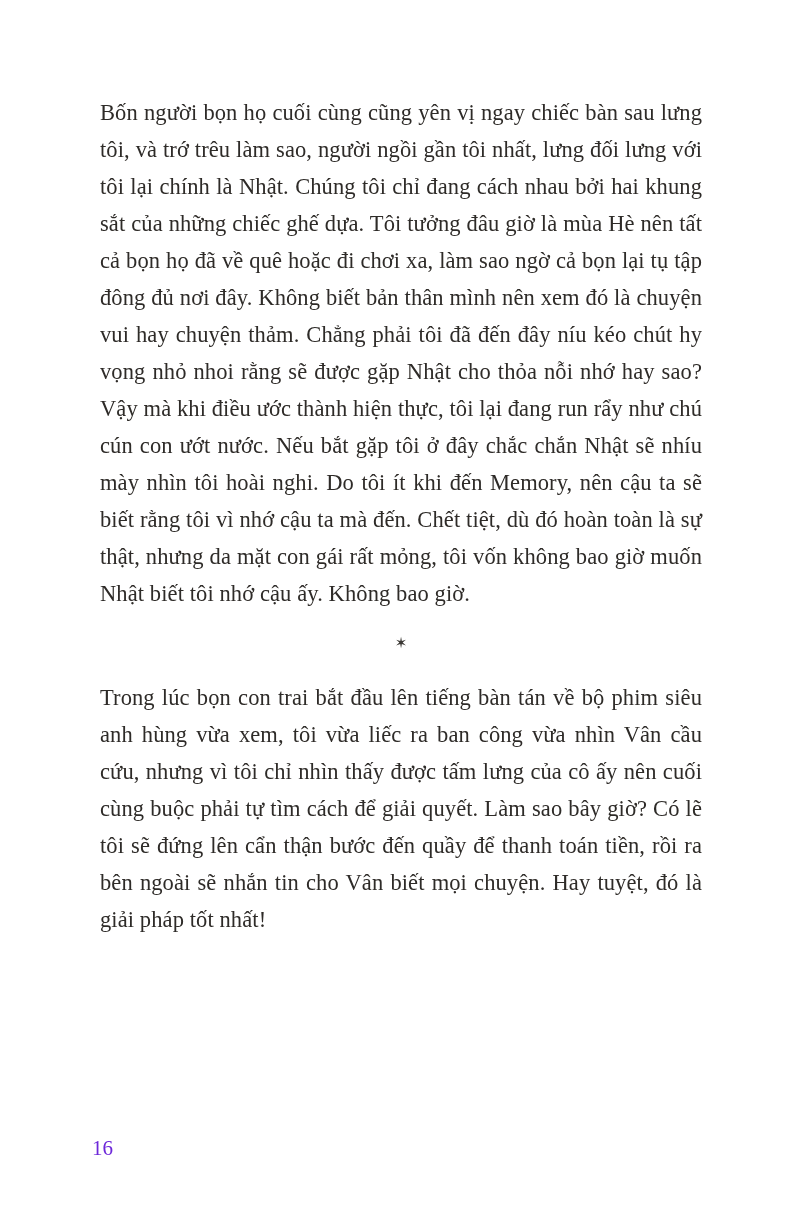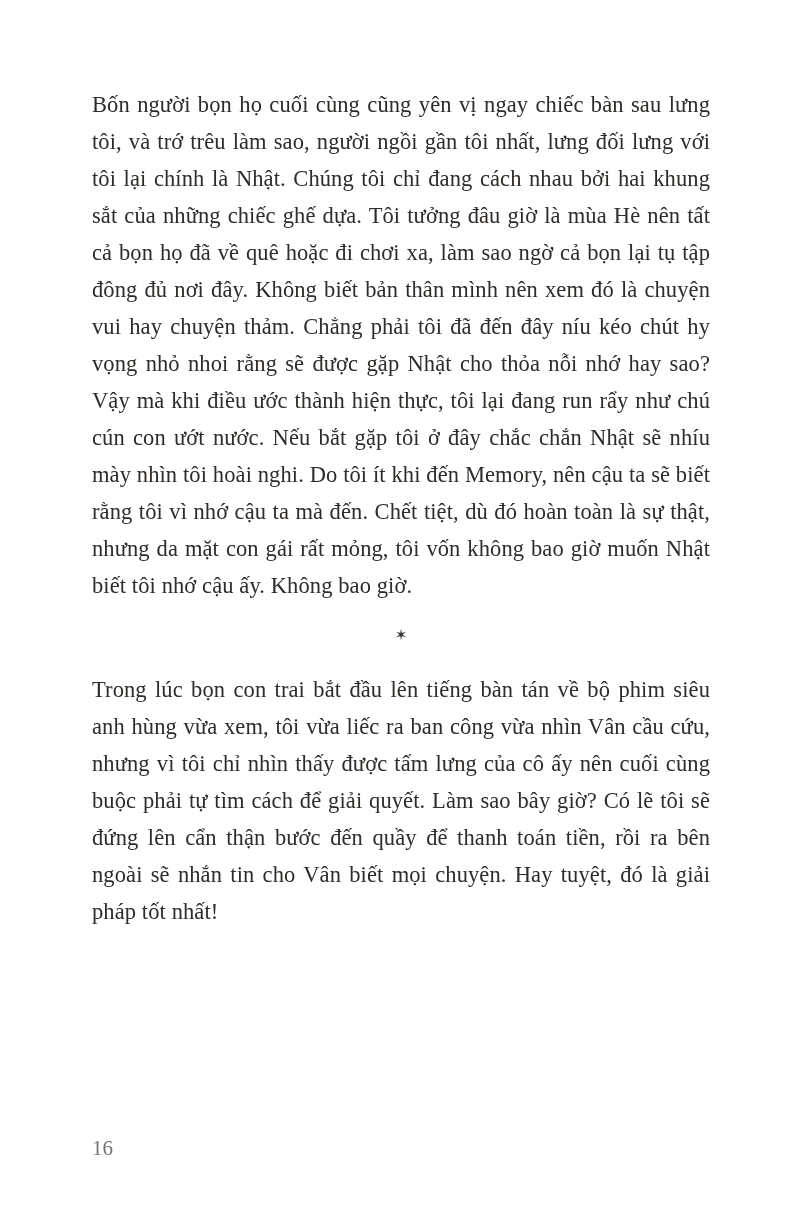--- a/index.html
+++ b/index.html
@@ -16,42 +16,42 @@
     box-sizing: border-box;
     font-family: "Liberation Serif", "DejaVu Serif", serif;
   }
   .text-block {
     position: absolute;
     top: 86px;
     left: 92px;
     width: 618px;
   }
   .para {
-    margin: 0;
+    margin: 8px;
     font-size: 22.5px;
     line-height: 37px;
     color: #2e2b28;
     text-align: justify;
     text-justify: inter-word;
     letter-spacing: 0.1px;
   }
   .separator {
     text-align: center;
     font-size: 15px;
     line-height: 15px;
     color: #3a3733;
     margin: 24px 0 28px 0;
     user-select: none;
   }
   .page-number {
     position: absolute;
     left: 92px;
     top: 1136px;
     font-size: 21px;
-    color: #737373;
+    color: #6d28d9;
     font-family: "Liberation Serif", "DejaVu Serif", serif;
   }
 </style>
 </head>
 <body>
 
 <div class="book-page">
   <div class="text-block">
     <p class="para">Bốn người bọn họ cuối cùng cũng yên vị ngay chiếc bàn sau lưng tôi, và trớ trêu làm sao, người ngồi gần tôi nhất, lưng đối lưng với tôi lại chính là Nhật. Chúng tôi chỉ đang cách nhau bởi hai khung sắt của những chiếc ghế dựa. Tôi tưởng đâu giờ là mùa Hè nên tất cả bọn họ đã về quê hoặc đi chơi xa, làm sao ngờ cả bọn lại tụ tập đông đủ nơi đây. Không biết bản thân mình nên xem đó là chuyện vui hay chuyện thảm. Chẳng phải tôi đã đến đây níu kéo chút hy vọng nhỏ nhoi rằng sẽ được gặp Nhật cho thỏa nỗi nhớ hay sao? Vậy mà khi điều ước thành hiện thực, tôi lại đang run rẩy như chú cún con ướt nước. Nếu bắt gặp tôi ở đây chắc chắn Nhật sẽ nhíu mày nhìn tôi hoài nghi. Do tôi ít khi đến Memory, nên cậu ta sẽ biết rằng tôi vì nhớ cậu ta mà đến. Chết tiệt, dù đó hoàn toàn là sự thật, nhưng da mặt con gái rất mỏng, tôi vốn không bao giờ muốn Nhật biết tôi nhớ cậu ấy. Không bao giờ.</p>
     <div class="separator">✶</div>

